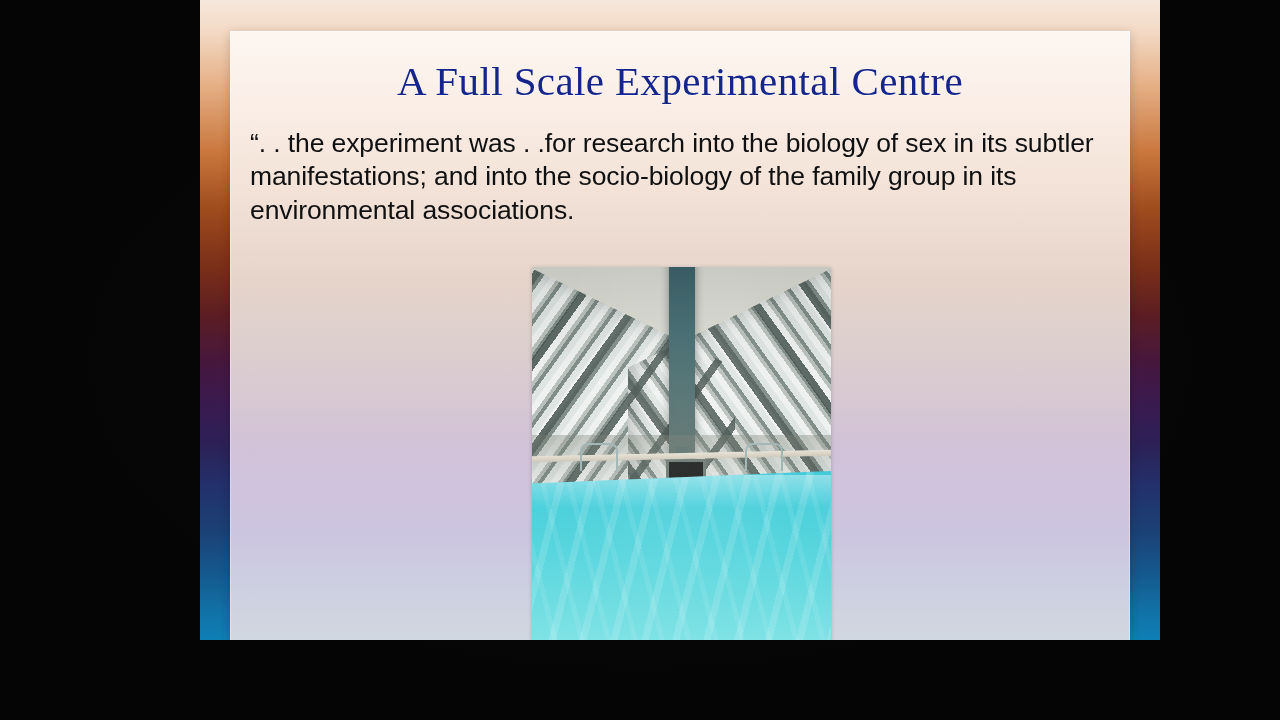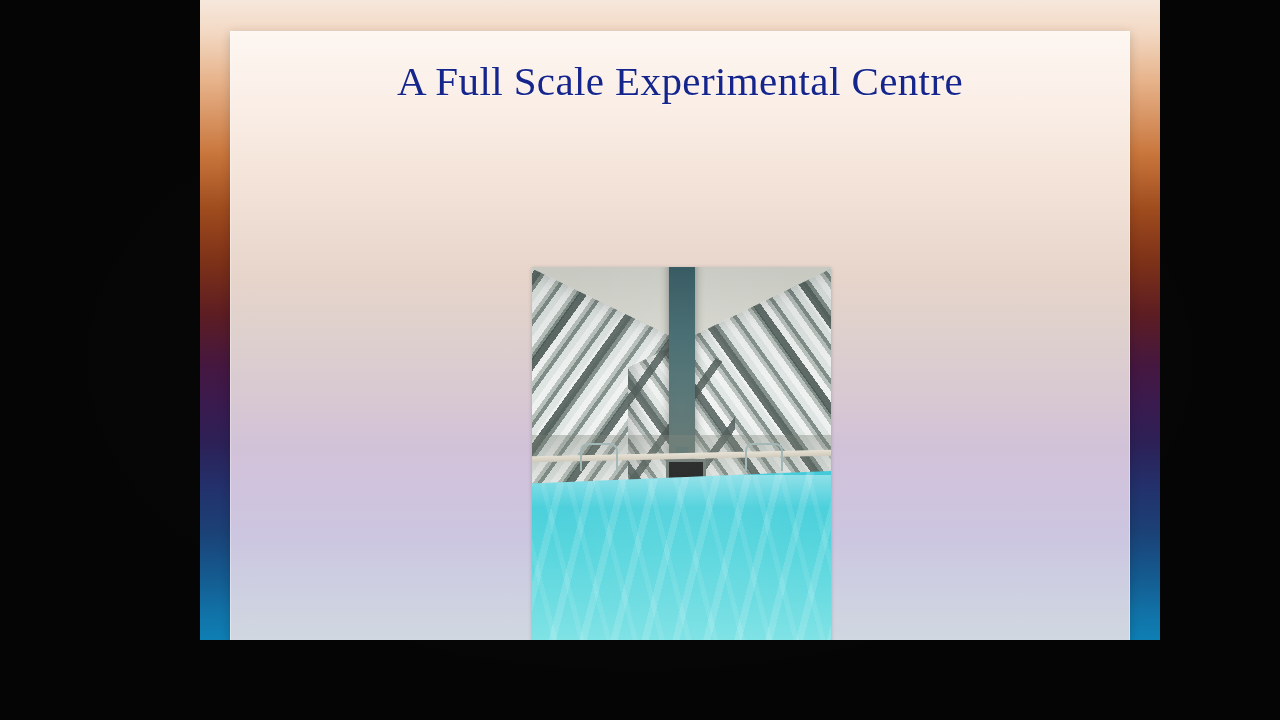--- a/index.html
+++ b/index.html
@@ -271,20 +271,21 @@
 
 <div id="stage">
 
   <div id="frame">
     <div class="sheen"></div>
 
     <div id="slide">
 
       <div id="title">A Full Scale Experimental Centre</div>
 
+      <div id="body-text">“. . the experiment was . .for research into the biology of sex in its subtler manifestations; and into the socio-biology of the family group in its environmental associations.</div>
 
       <div id="photo">
         <div class="ph-layer">
           <div class="wall"></div>
 
           <div class="roofL"></div>
           <div class="roofR"></div>
           <div class="trussL"></div>
           <div class="trussR"></div>
           <div class="ridge"></div>

